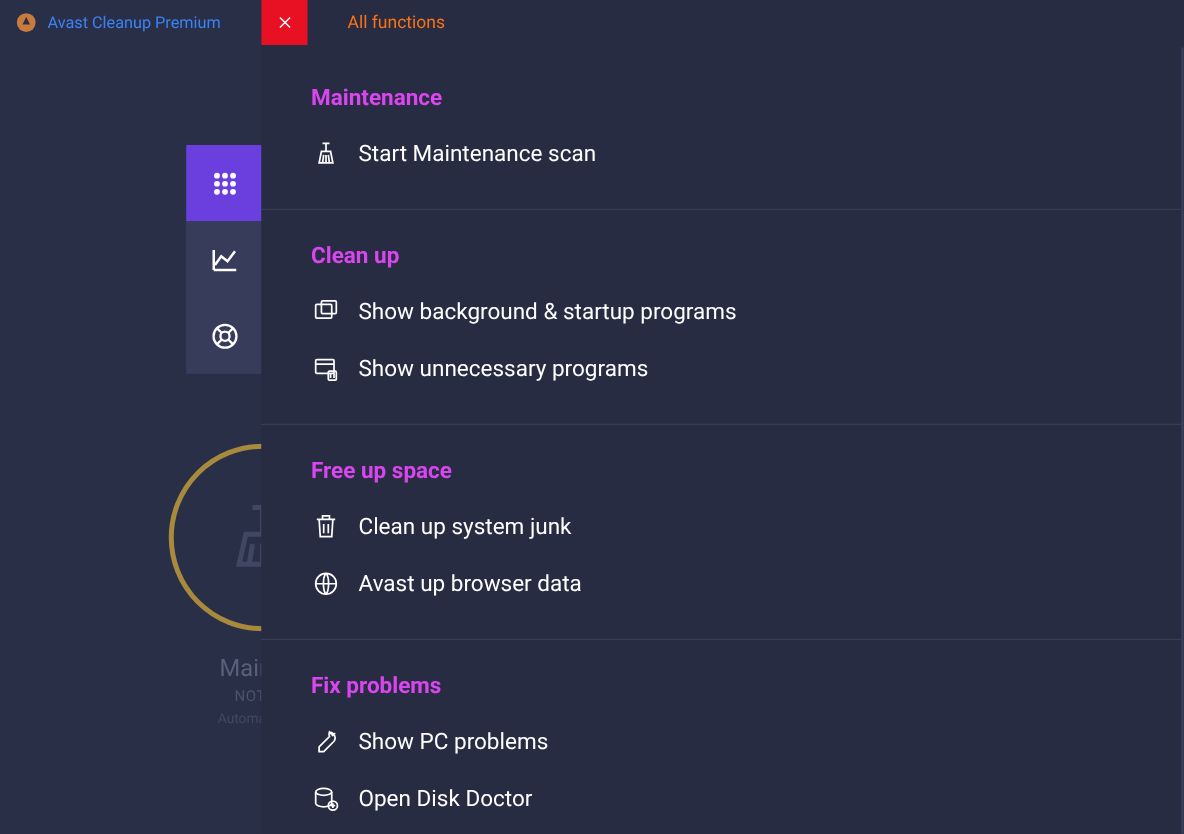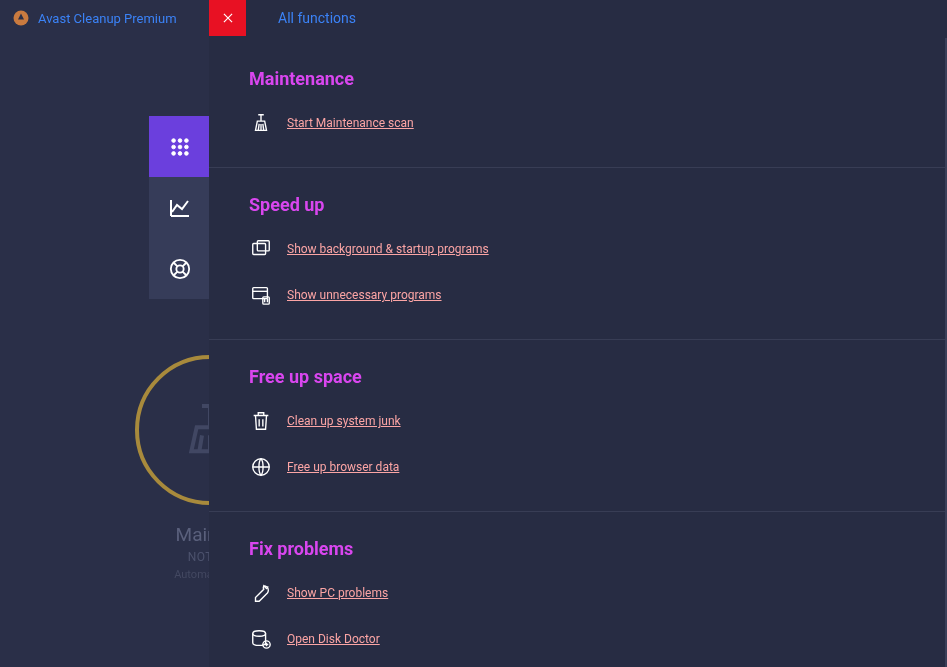--- a/index.html
+++ b/index.html
@@ -87,21 +87,21 @@
     align-items: center;
     background: #272c43;
   }
   .close-btn {
     width: 37px; height: 36px;
     background: #e81123;
     display: flex; align-items: center; justify-content: center;
     cursor: pointer;
   }
   .overlay-title {
-    color: #3b82f6;
+    color: #f97316;
     font-size: 14px;
     padding-left: 32px;
   }
   .overlay-body {
     flex: 1;
     overflow-y: auto;
     padding-top: 20px;
   }
   .section {
     padding: 12px 40px 18px 40px;
@@ -122,23 +122,22 @@
     cursor: pointer;
   }
   .section-item:last-child { margin-bottom: 14px; }
   .item-icon {
     width: 24px; height: 24px;
     margin-right: 14px;
     display: flex; align-items: center; justify-content: center;
   }
   .item-icon svg { stroke: #fff; fill: none; }
   .item-label {
-    color: #fca5a5;
-    font-size: 12px;
-    text-decoration: underline;
+    color: #ffffff;
+    font-size: 18px;
   }
 </style>
 </head>
 <body>
 
 <div class="app-header">
   <span class="logo-icon">
     <svg width="18" height="18" viewBox="0 0 24 24" fill="#c97a3f">
         <circle cx="12" cy="12" r="10"></circle>
         <path d="M8 14 L12 6 L16 14 Z" fill="#2a2f48"></path>
@@ -205,21 +204,21 @@
         <span class="item-icon">
           <svg width="22" height="22" viewBox="0 0 24 24" stroke-width="1.5">
               <path d="M12 3 L12 10 M9 3 L15 3 M8 10 L16 10 L18 20 L6 20 Z M9 20 L10 13 M12 20 L12 13 M15 20 L14 13"></path>
             </svg>
         </span>
         <span class="item-label">Start Maintenance scan</span>
       </div>
     </div>
 
     <div class="section">
-      <div class="section-title">Speed up</div>
+      <div class="section-title">Clean up</div>
       <div class="section-item">
         <span class="item-icon">
           <svg width="22" height="22" viewBox="0 0 24 24" stroke-width="1.5">
               <rect x="3" y="6" width="14" height="12" rx="1"></rect>
               <rect x="8" y="3" width="13" height="11" rx="1"></rect>
             </svg>
         </span>
         <span class="item-label">Show background &amp; startup programs</span>
       </div>
       <div class="section-item">
@@ -245,21 +244,21 @@
         </span>
         <span class="item-label">Clean up system junk</span>
       </div>
       <div class="section-item">
         <span class="item-icon">
           <svg width="22" height="22" viewBox="0 0 24 24" stroke-width="1.5">
               <circle cx="12" cy="12" r="9"></circle>
               <path d="M3 12 L21 12 M12 3 C15 6 15 18 12 21 C9 18 9 6 12 3"></path>
             </svg>
         </span>
-        <span class="item-label">Free up browser data</span>
+        <span class="item-label">Avast up browser data</span>
       </div>
     </div>
 
     <div class="section">
       <div class="section-title">Fix problems</div>
       <div class="section-item">
         <span class="item-icon">
           <svg width="22" height="22" viewBox="0 0 24 24" stroke-width="1.5">
               <path d="M15 4 a5 5 0 0 1 5 5 a5 5 0 0 1 -1 3 L10 21 L6 21 L6 17 L15 8 a5 5 0 0 1 0 -4 L18 7 L20 5"></path>
             </svg>

